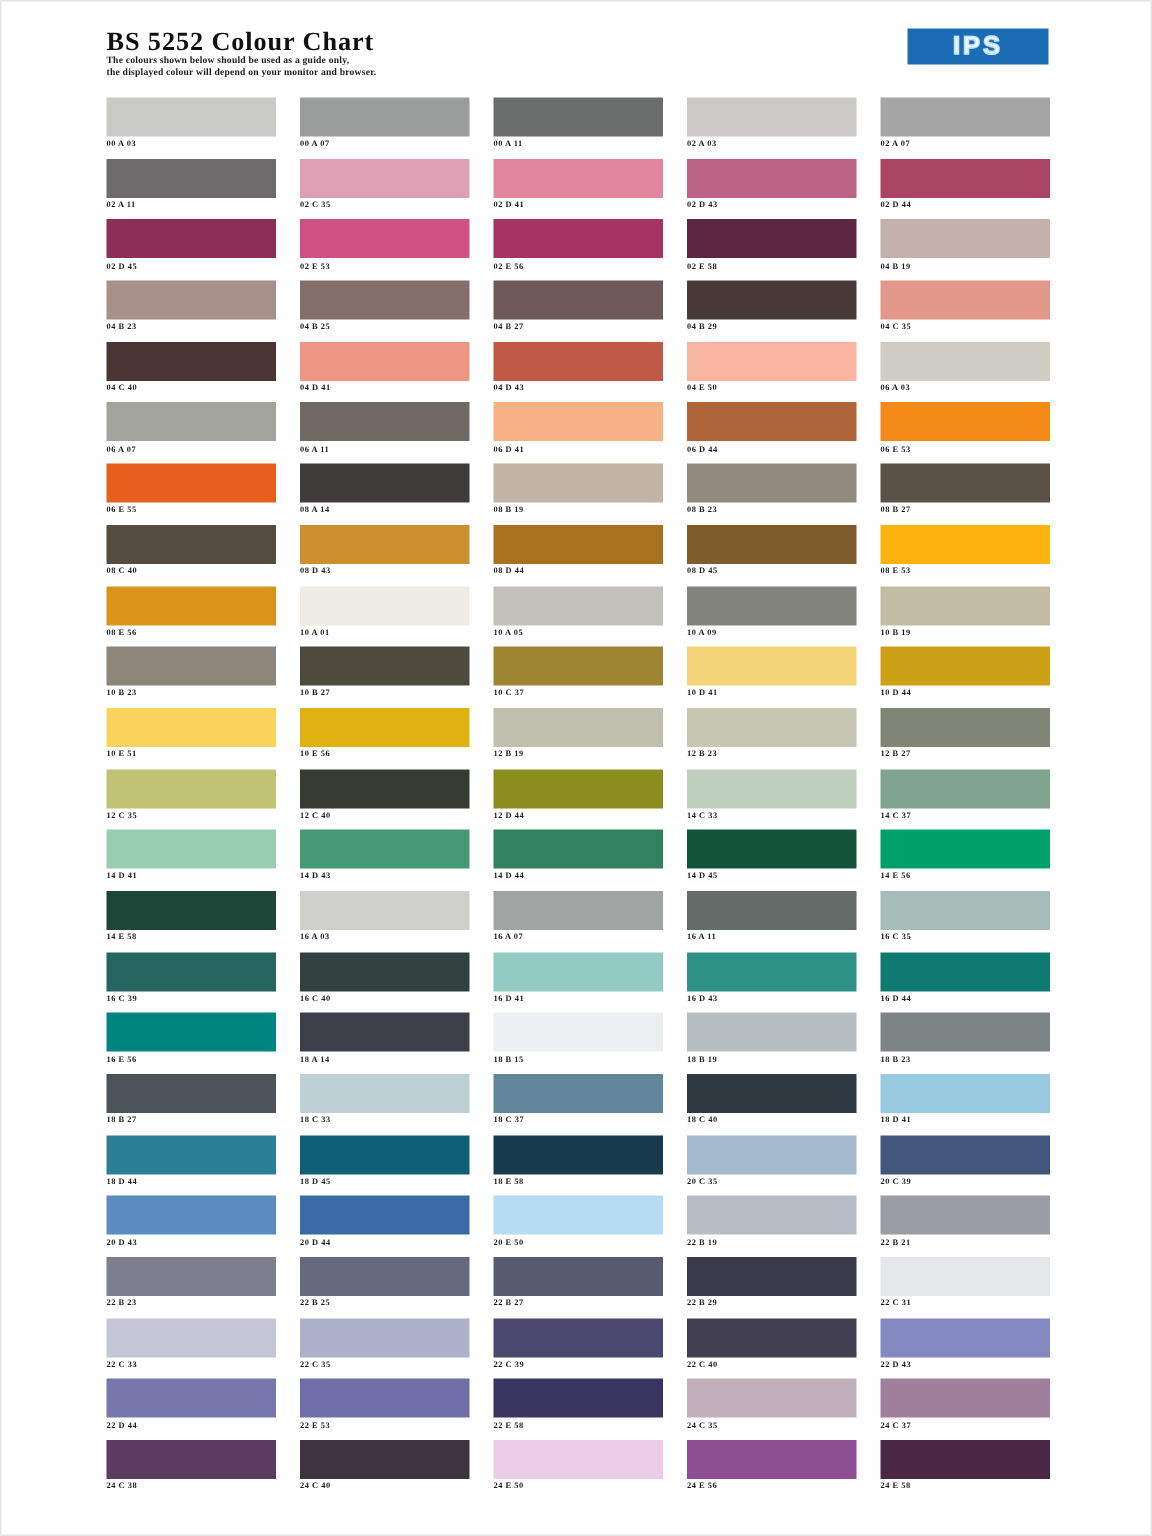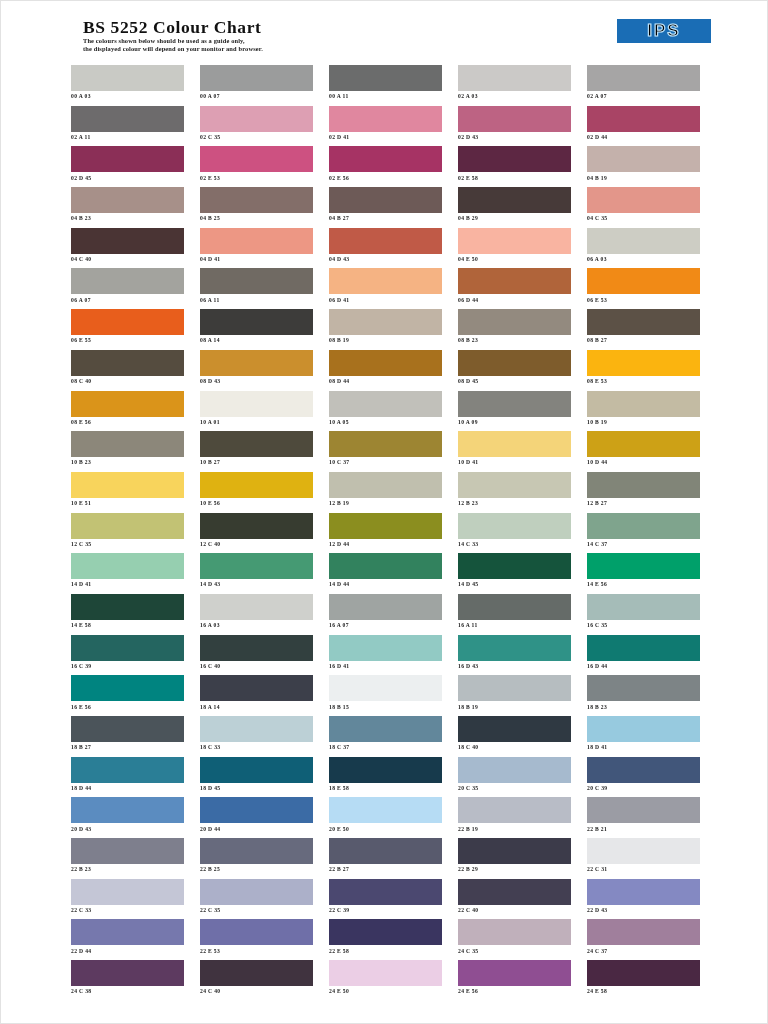--- a/index.html
+++ b/index.html
@@ -10,21 +10,21 @@
     overflow:hidden;
     position:relative;
   }
   .page{
     position:absolute;left:0;top:0;width:768px;height:1024px;
     background:#ffffff;
     box-sizing:border-box;
     border:1px solid #e2e2e2;
   }
   .header{
-    position:absolute;left:12px;top:0;width:612px;height:56px;
+    position:absolute;left:0;top:0;width:612px;height:56px;
   }
   .title-block{position:absolute;left:70px;top:16px;}
   .chart-title{
     font-family:"Liberation Serif",serif;
     font-weight:bold;
     font-size:17.5px;
     letter-spacing:0.6px;
     color:#111111;
     margin:0;
     line-height:20px;
@@ -45,21 +45,21 @@
     width:94px;height:24px;
     background:#1a6db5;
     display:flex;align-items:center;justify-content:center;
     overflow:hidden;
   }
   .logo-inner{
     font-family:"Liberation Sans",sans-serif;
     font-weight:bold;
     font-size:17px;
     letter-spacing:2px;
-    color:#000000;
+    color:#ffffff;
     -webkit-text-stroke:1.1px #bfe4fb;
     text-shadow:0 0 1px #bfe4fb;
     line-height:18px;
   }
   .grid{
     position:absolute;left:70px;top:64px;
     width:630px;
   }
   .row{
     display:flex;

